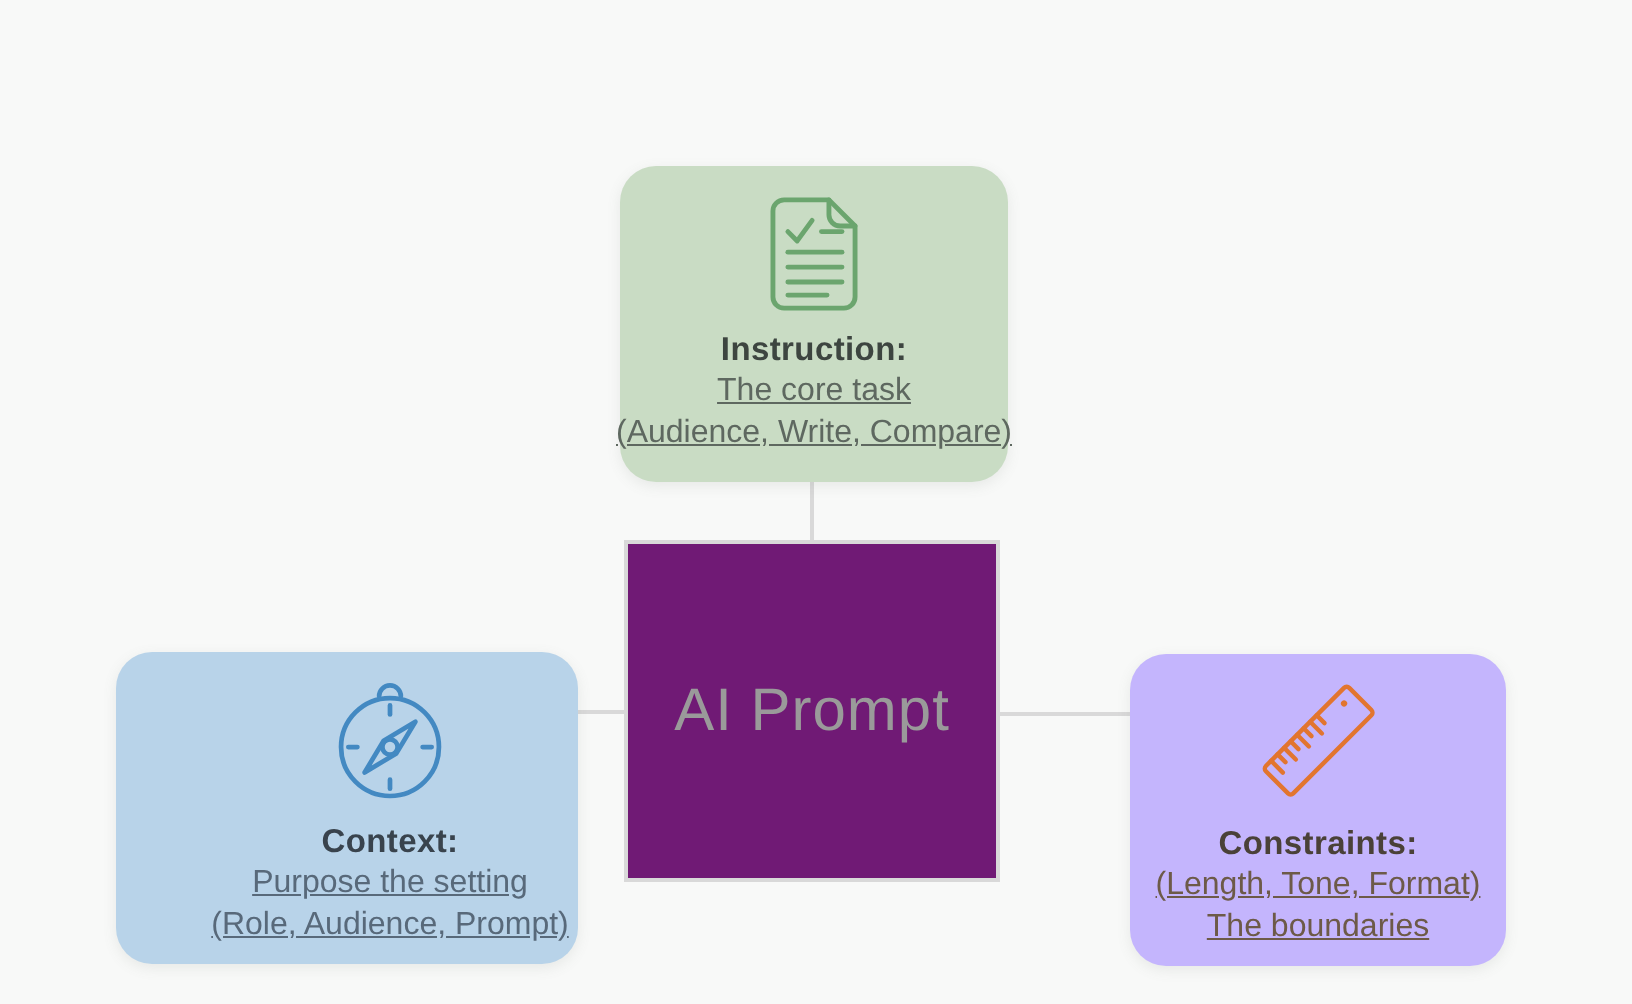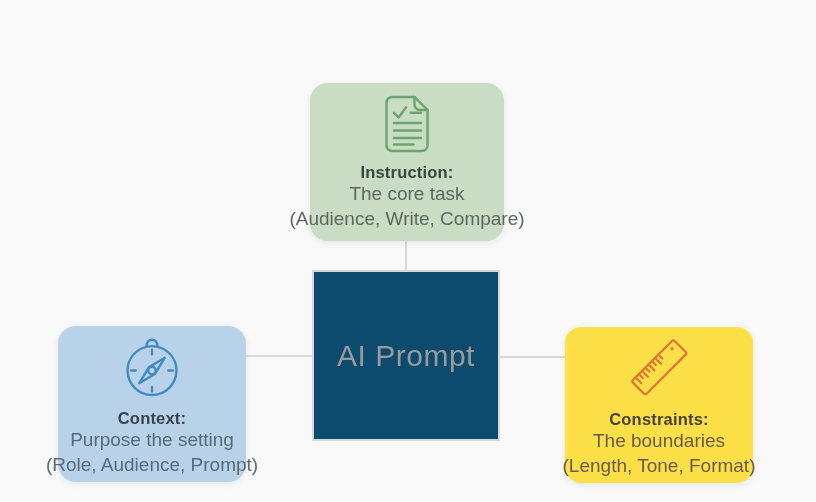--- a/index.html
+++ b/index.html
@@ -20,22 +20,23 @@
     text-align:center;
     box-shadow:0 2px 7px rgba(105,115,105,0.12);
     margin-top:36px;
   }
   .node .icon{display:block;color:var(--icon-color);margin-bottom:7px;}
   .node-title{
     font-size:16.5px;font-weight:700;color:var(--title-color);
     line-height:1.25;letter-spacing:.2px;
   }
   .node-line{
-    font-size:19px;color:var(--text-color);line-height:1.3;
+    font-size:16px;color:var(--text-color);line-height:1.3;
     white-space:nowrap;
+    text-decoration:underline;
   }
   .node-green{left:310px;top:47px;width:194px;height:158px;}
   .node-blue{left:58px;top:290px;width:188px;height:156px;}
   .node-orange{left:565px;top:291px;width:188px;height:156px;}
 
   .center-box{
     position:absolute;left:312px;top:270px;width:188px;height:171px;
     box-sizing:border-box;border:2px solid #d9d9d9;background:#fefefe;
     display:flex;align-items:center;justify-content:center;
   }
@@ -64,57 +65,57 @@
         <line x1="16" y1="40" x2="45" y2="40"></line>
         <line x1="16" y1="48" x2="45" y2="48"></line>
         <line x1="16" y1="55" x2="37" y2="55"></line>
       </svg>
     </span>
     <div class="node-title">Instruction:</div>
     <div class="node-line">The core task</div>
     <div class="node-line">(Audience, Write, Compare)</div>
   </div>
 
-  <div class="node node-blue" style="background: rgb(184, 211, 233); --icon-color: #4389c2; --title-color: #39434d; --text-color: #58697a;">
+  <div class="node node-blue" style="background: rgb(184, 211, 233); padding-left: 43px; --icon-color: #4389c2; --title-color: #39434d; --text-color: #58697a;">
     <span class="icon">
       <svg width="58" height="70" viewBox="0 0 64 76" fill="none" stroke="currentColor" stroke-width="2.6" stroke-linecap="round" stroke-linejoin="round">
         <path d="M26 15 a6 6 0 0 1 12 0"></path>
         <circle cx="32" cy="43" r="27"></circle>
         <line x1="32" y1="20" x2="32" y2="25"></line>
         <line x1="32" y1="61" x2="32" y2="66"></line>
         <line x1="9" y1="43" x2="14" y2="43"></line>
         <line x1="50" y1="43" x2="55" y2="43"></line>
         <polygon points="46,29 35.5,46.5 18,57 28.5,39.5"></polygon>
         <circle cx="32" cy="43" r="4.2"></circle>
       </svg>
     </span>
     <div class="node-title">Context:</div>
     <div class="node-line">Purpose the setting</div>
     <div class="node-line">(Role, Audience, Prompt)</div>
   </div>
 
-  <div class="node node-orange" style="background: #fde047; border-radius: 16px; --icon-color: #e2752f; --title-color: #4a4138; --text-color: #6d5a48;">
+  <div class="node node-orange" style="background: #c4b5fd; --icon-color: #e2752f; --title-color: #4a4138; --text-color: #6d5a48;">
     <span class="icon">
       <svg width="70" height="70" viewBox="0 0 76 76" fill="none" stroke="currentColor" stroke-width="2.4" stroke-linecap="round" stroke-linejoin="round">
         <g transform="rotate(-45 38 38)">
           <rect x="6" y="28" width="64" height="21" rx="2"></rect>
           <line x1="12" y1="28" x2="12" y2="37"></line>
           <line x1="17" y1="28" x2="17" y2="34"></line>
           <line x1="22" y1="28" x2="22" y2="37"></line>
           <line x1="27" y1="28" x2="27" y2="34"></line>
           <line x1="32" y1="28" x2="32" y2="37"></line>
           <line x1="37" y1="28" x2="37" y2="34"></line>
           <line x1="42" y1="28" x2="42" y2="37"></line>
           <line x1="47" y1="28" x2="47" y2="34"></line>
           <circle cx="62" cy="34" r="1.7" fill="currentColor" stroke="none"></circle>
         </g>
       </svg>
     </span>
     <div class="node-title">Constraints:</div>
+    <div class="node-line">(Length, Tone, Format)</div>
     <div class="node-line">The boundaries</div>
-    <div class="node-line">(Length, Tone, Format)</div>
   </div>
 
-  <div class="center-box" style="background: #0c4a6e; border-color: rgb(217, 217, 217);">
+  <div class="center-box" style="background: #701a75; border-color: rgb(217, 217, 217);">
     <span style="color: rgb(154, 154, 154);">AI Prompt</span>
   </div>
 
 </div>
 
 </body></html>

